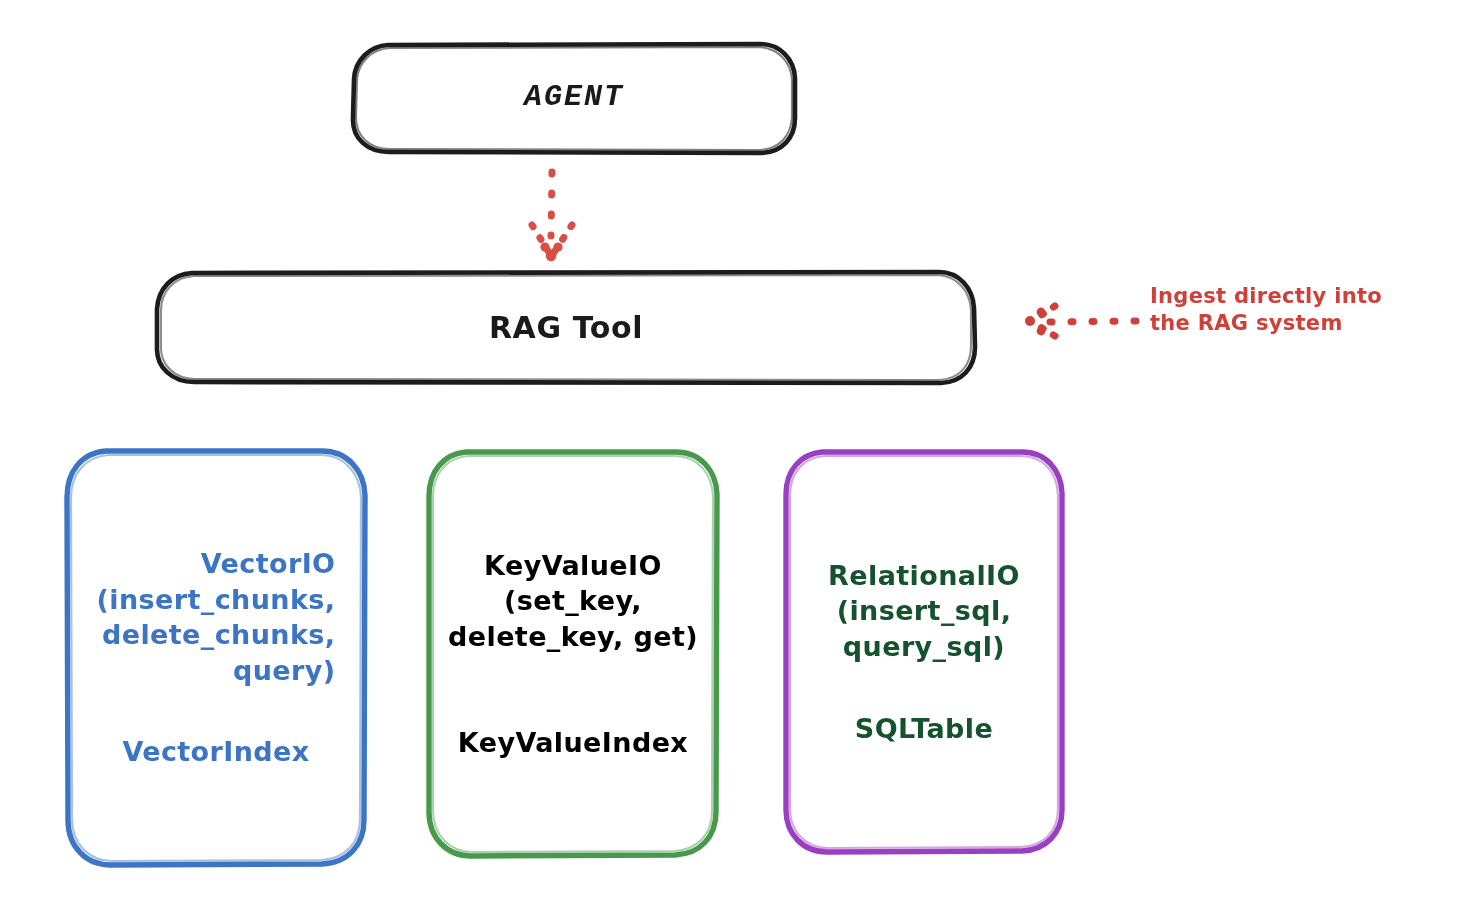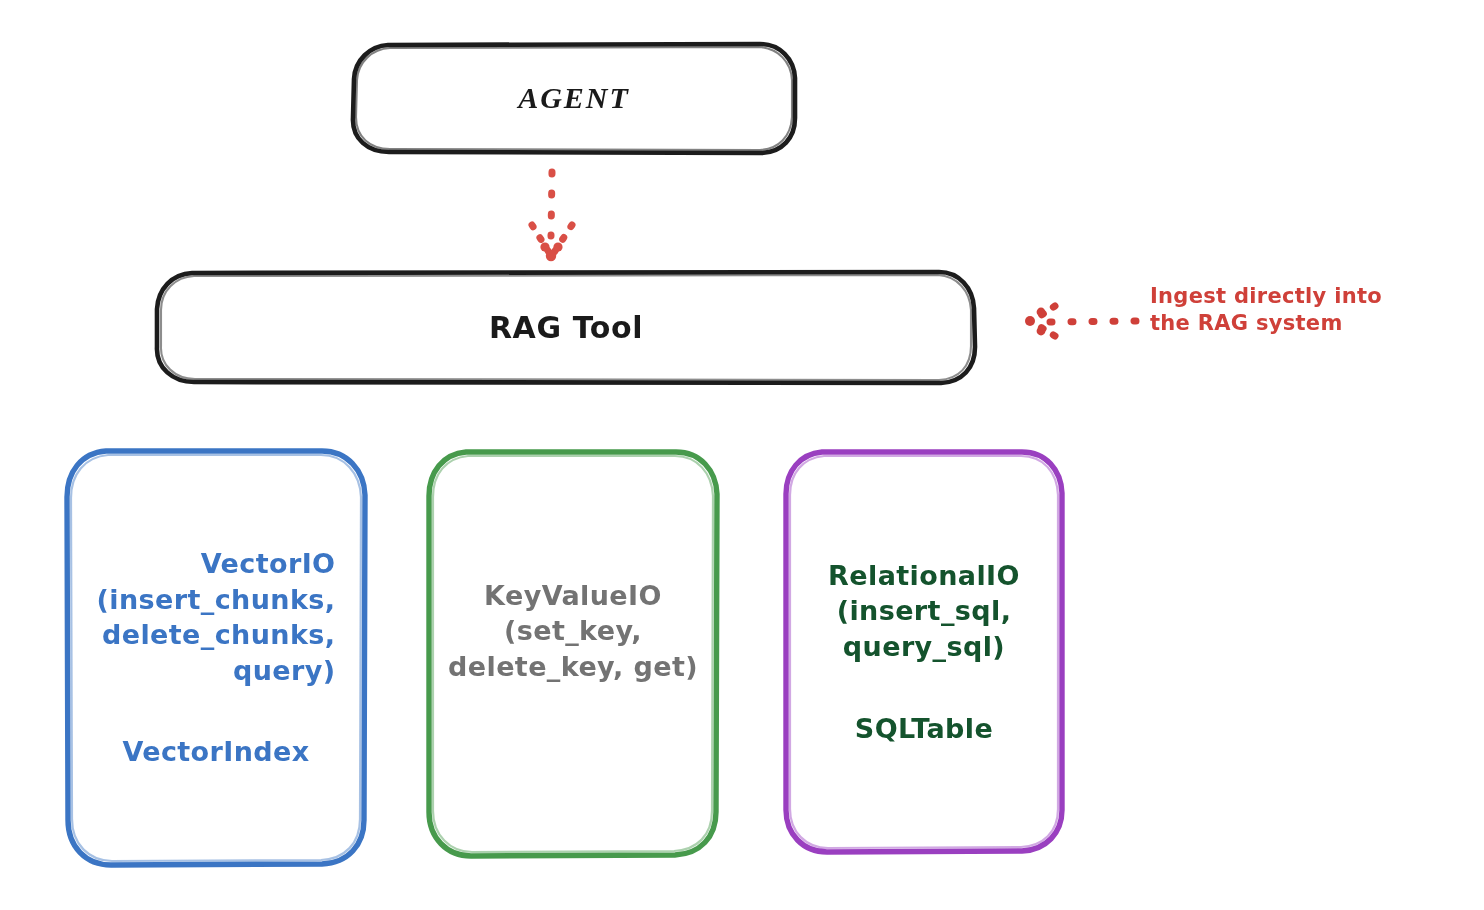--- a/index.html
+++ b/index.html
@@ -29,21 +29,21 @@
     position: absolute;
     display: flex;
     align-items: center;
     justify-content: center;
     text-align: center;
     line-height: 1.32;
     white-space: pre-line;
     letter-spacing: 0.4px;
   }
   .hdr-label {
-    font-family: Liberation Serif, serif;
+    font-family: Liberation Mono, monospace;
     font-style: italic;
     font-weight: 600;
     color: #1a1a1a;
     font-size: 30px;
     letter-spacing: 2px;
   }
   .hdr-label-plain {
     font-family: "DejaVu Sans", sans-serif;
     font-weight: 600;
     color: #1a1a1a;
@@ -209,24 +209,25 @@
   <div class="node-label hdr-label-plain" style="left:157px; top:272px; width:818px; height:111px;">RAG Tool</div>
 
   <div class="node-label box-text" style="left:67px; top:451px; width:298px; height:414px; color:#3b75c4;text-align:right;">
     <span class="sig">VectorIO
 (insert_chunks,
 delete_chunks,
 query)</span>
     <span class="idx">VectorIndex</span>
   </div>
 
-  <div class="node-label box-text" style="left:429px; top:452px; width:288px; height:404px; color:#737373;gap:24px;">
+  <div class="node-label box-text" style="left:429px; top:452px; width:288px; height:404px; color:#000000;gap:24px;">
     <span class="sig">KeyValueIO
 (set_key,
 delete_key, get)</span>
+    <span class="idx">KeyValueIndex</span>
   </div>
 
   <div class="node-label box-text" style="left:786px; top:452px; width:276px; height:400px; color:#14532d;">
     <span class="sig">RelationalIO
 (insert_sql,
 query_sql)</span>
     <span class="idx">SQLTable</span>
   </div>
 
   <div class="annot" style="left:1150px; top:283px; width:330px; text-align:left; color:#cf4039;">Ingest directly into

